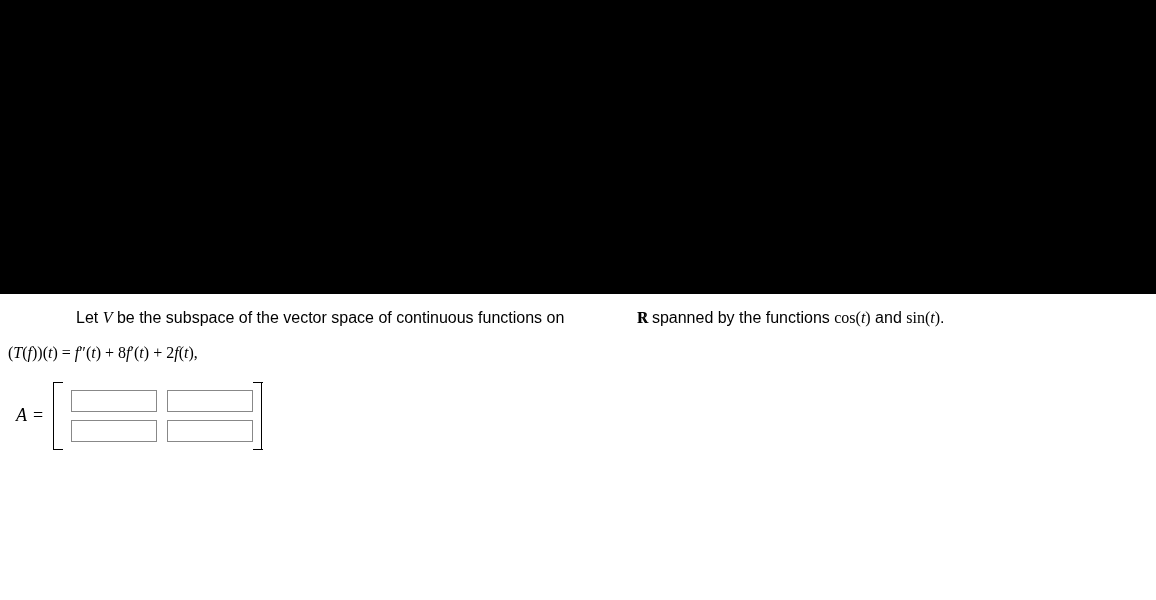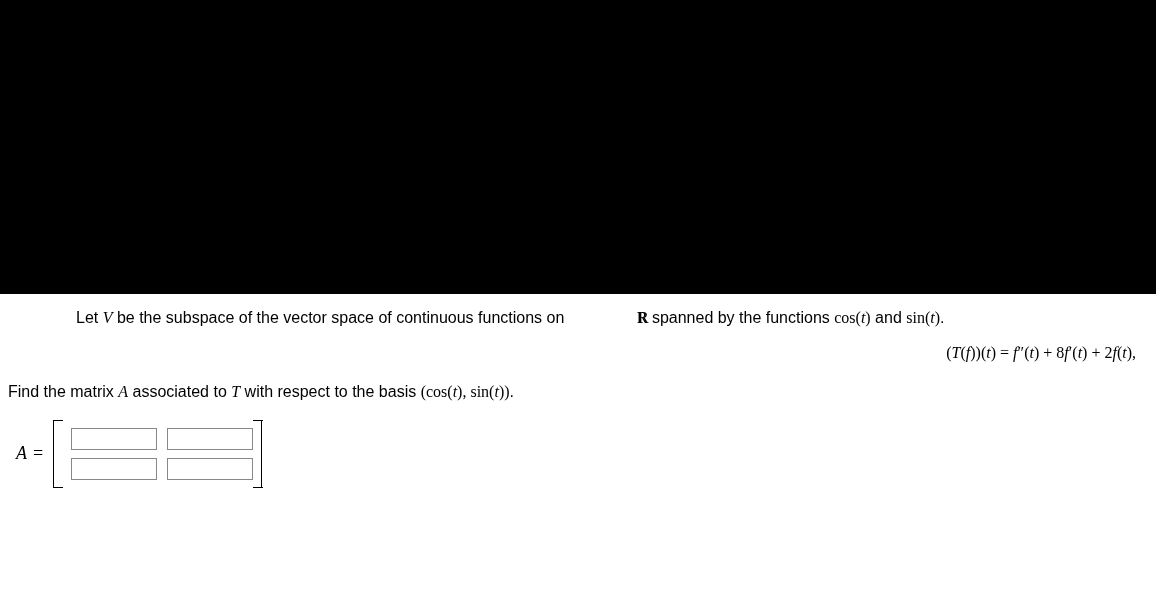--- a/index.html
+++ b/index.html
@@ -28,21 +28,21 @@
     padding: 12px 8px 0 8px;
   }
   .line {
     margin-bottom: 6px;
     line-height: 1.5;
   }
   .indent-first {
     text-indent: 68px;
   }
   .equation-line {
-    text-align: right;
+    text-align: left;
     padding-right: 12px;
     margin: 10px 0 14px 0;
     line-height: 1.6;
   }
   .mi { font-family: "Times New Roman", Times, serif; font-style: italic; }
   .mn { font-family: "Times New Roman", Times, serif; font-style: normal; }
   .dsR {
     font-family: "Times New Roman", Times, serif;
     font-style: normal;
     position: relative;
@@ -120,23 +120,20 @@
   <div class="line indent-first">
     <span>Let </span><span class="mi">V</span><span> be the subspace of the vector space of continuous functions on </span><span class="dsR">R</span><span> spanned by the functions </span><span class="mn">cos(<span class="mi">t</span>)</span><span> and </span><span class="mn">sin(<span class="mi">t</span>)</span><span>.</span>
   </div>
 
 
   <div class="equation-line">
     <span class="mn">(<span class="mi">T</span>(<span class="mi">f</span>))(<span class="mi">t</span>) = <span class="mi">f</span>″(<span class="mi">t</span>) + 8<span class="mi">f</span>′(<span class="mi">t</span>) + 2<span class="mi">f</span>(<span class="mi">t</span>),</span>
   </div>
 
 
-  <div class="line">
-    <span>Find the matrix </span><span class="mi">A</span><span> associated to </span><span class="mi">T</span><span> with respect to the basis </span><span class="mn">(cos(<span class="mi">t</span>), sin(<span class="mi">t</span>))</span><span>.</span>
-  </div>
 
   <div class="matrix-wrap">
     <span class="Aeq">A</span>
     <span class="eqs">=</span>
 
     <div class="bracket bracket-left">
       <div class="top"></div>
         <div class="mid"></div>
         <div class="bot"></div>
     </div>

